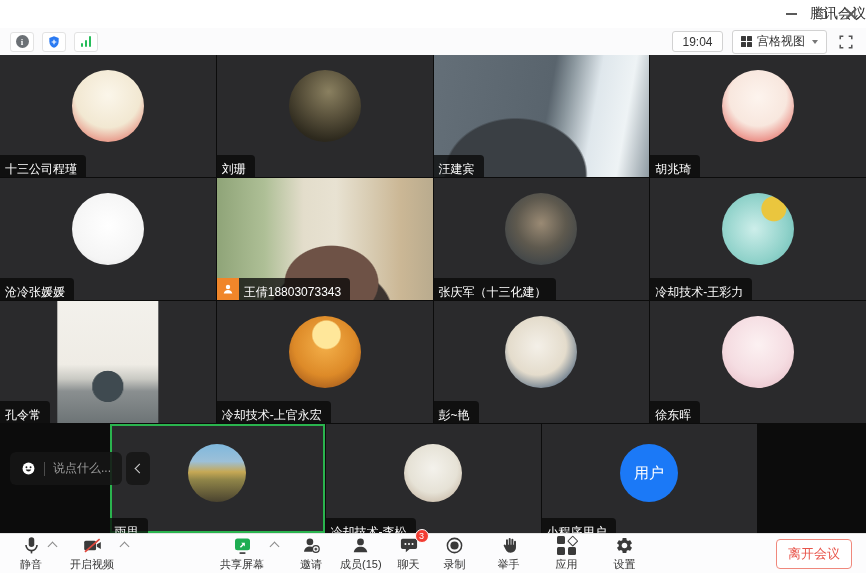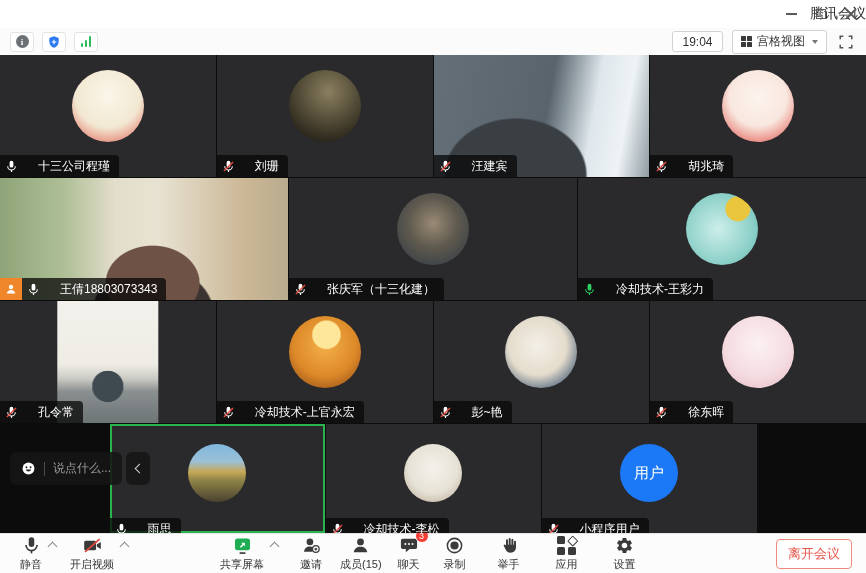--- a/index.html
+++ b/index.html
@@ -45,21 +45,21 @@
   .tile.active { box-shadow: inset 0 0 0 2px #2ab44e; }
   .avatar { position:absolute; left:50%; top:42%; transform:translate(-50%,-50%); width:72px; height:72px; border-radius:50%; }
   .grow-last .avatar { width:58px; height:58px; top:45%; }
   .avatar.txt { display:flex; align-items:center; justify-content:center; }
   .avatar.txt span { color:#fff; font-size:15px; }
   .pstrip { position:absolute; left:50%; top:0; transform:translateX(-50%); width:47%; height:100%; }
 
   .nbar { position:absolute; left:0; bottom:0; display:flex; align-items:stretch; z-index:3; max-width:96%; }
   .clip .nbar { bottom:-7px; }
   .nbar .host { width:22px; background:#f0862a; display:flex; align-items:center; justify-content:center; flex:0 0 22px; }
-  .nbody { display:flex; align-items:center; gap:20px; background:rgba(8,8,8,0.76); padding:0 9px 0 5px; height:22px; border-top-right-radius:4px; overflow:hidden; }
+  .nbody { display:flex; align-items:center; gap:6px; background:rgba(8,8,8,0.76); padding:0 9px 0 5px; height:22px; border-top-right-radius:4px; overflow:hidden;flex-direction:column; }
   .pname { color:#fff; font-size:12px; white-space:nowrap; }
 
   
   .chatov { position:absolute; left:10px; top:452px; height:33px; z-index:5; display:flex; gap:4px; }
   .chat-pill { display:flex; align-items:center; gap:8px; background:rgba(22,22,22,0.88); border-radius:6px; padding:0 11px; cursor:text; }
   .chat-div { width:1px; height:14px; background:#4c4c4c; }
   .chat-ph { color:#9a9a9a; font-size:12px; }
   .chat-collapse { width:24px; background:rgba(22,22,22,0.88); border-radius:6px; border:none; cursor:pointer; display:flex; align-items:center; justify-content:center; }
   .chev-left { width:7px; height:7px; border-left:1.6px solid #cfcfcf; border-bottom:1.6px solid #cfcfcf; transform:rotate(45deg); margin-left:2px; }
 
@@ -194,20 +194,34 @@
                 <path d="M5 11.5a7 7 0 0 0 14 0" fill="none" stroke="#ffffff" stroke-width="2"></path>
                 <line x1="12" y1="18.5" x2="12" y2="22" stroke="#ffffff" stroke-width="2"></line>
                 <line x1="3.5" y1="20.5" x2="20.5" y2="3.5" stroke="#e0473d" stroke-width="2.6"></line>
               </svg>
               <span class="pname">胡兆琦</span>
             </span>
           </div>
         </div>
       </div>
       <div class="grow ">
+        <div class="tile ">
+          <div class="avatar" style="background: radial-gradient(circle at 50% 45%, rgb(255, 255, 255) 0%, rgb(245, 245, 245) 65%, rgb(220, 220, 220) 100%);"></div>
+          <div class="nbar">
+            <span class="nbody">
+              <svg width="13" height="13" viewBox="0 0 24 24">
+                <rect x="8.5" y="1.5" width="7" height="12.5" rx="3.5" fill="#ffffff"></rect>
+                <path d="M5 11.5a7 7 0 0 0 14 0" fill="none" stroke="#ffffff" stroke-width="2"></path>
+                <line x1="12" y1="18.5" x2="12" y2="22" stroke="#ffffff" stroke-width="2"></line>
+                <line x1="3.5" y1="20.5" x2="20.5" y2="3.5" stroke="#e0473d" stroke-width="2.6"></line>
+              </svg>
+              <span class="pname">沧冷张媛媛</span>
+            </span>
+          </div>
+        </div>
         <div class="tile " style="background: radial-gradient(68px 54px at 53% 86%, rgb(110, 82, 70) 68%, rgba(0, 0, 0, 0) 70%), radial-gradient(100px 80px at 53% 112%, rgb(60, 52, 48) 60%, rgba(0, 0, 0, 0) 62%), linear-gradient(90deg, rgb(143, 164, 120) 0%, rgb(174, 191, 150) 22%, rgb(227, 221, 203) 40%, rgb(232, 226, 210) 55%, rgb(217, 205, 180) 70%, rgb(203, 183, 149) 85%, rgb(185, 171, 142) 100%);">
           <div class="nbar">
             <span class="host">
               <svg width="12" height="12" viewBox="0 0 24 24" fill="#fff">
                 <circle cx="12" cy="8" r="4.4"></circle>
                 <path d="M3.5 21c.6-4.6 4-7 8.5-7s7.9 2.4 8.5 7z"></path>
               </svg>
             </span>
             <span class="nbody">
               <svg width="13" height="13" viewBox="0 0 24 24">

